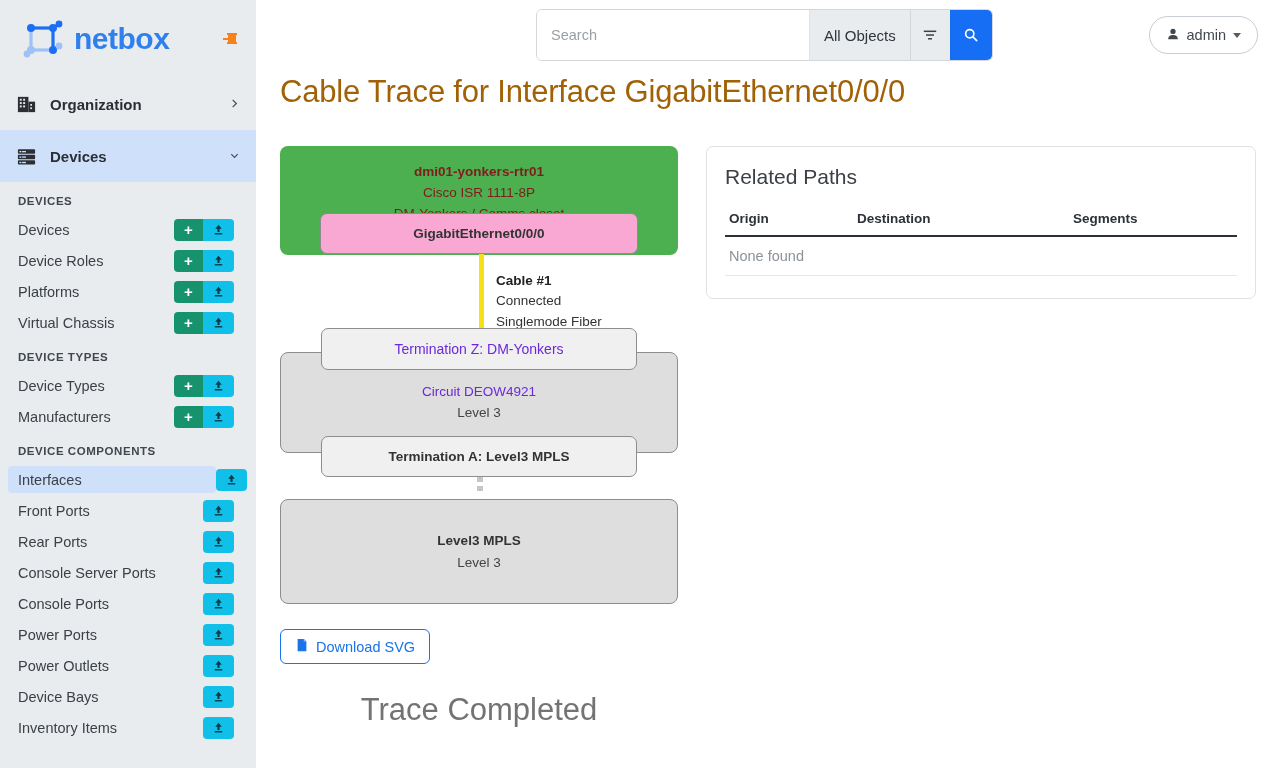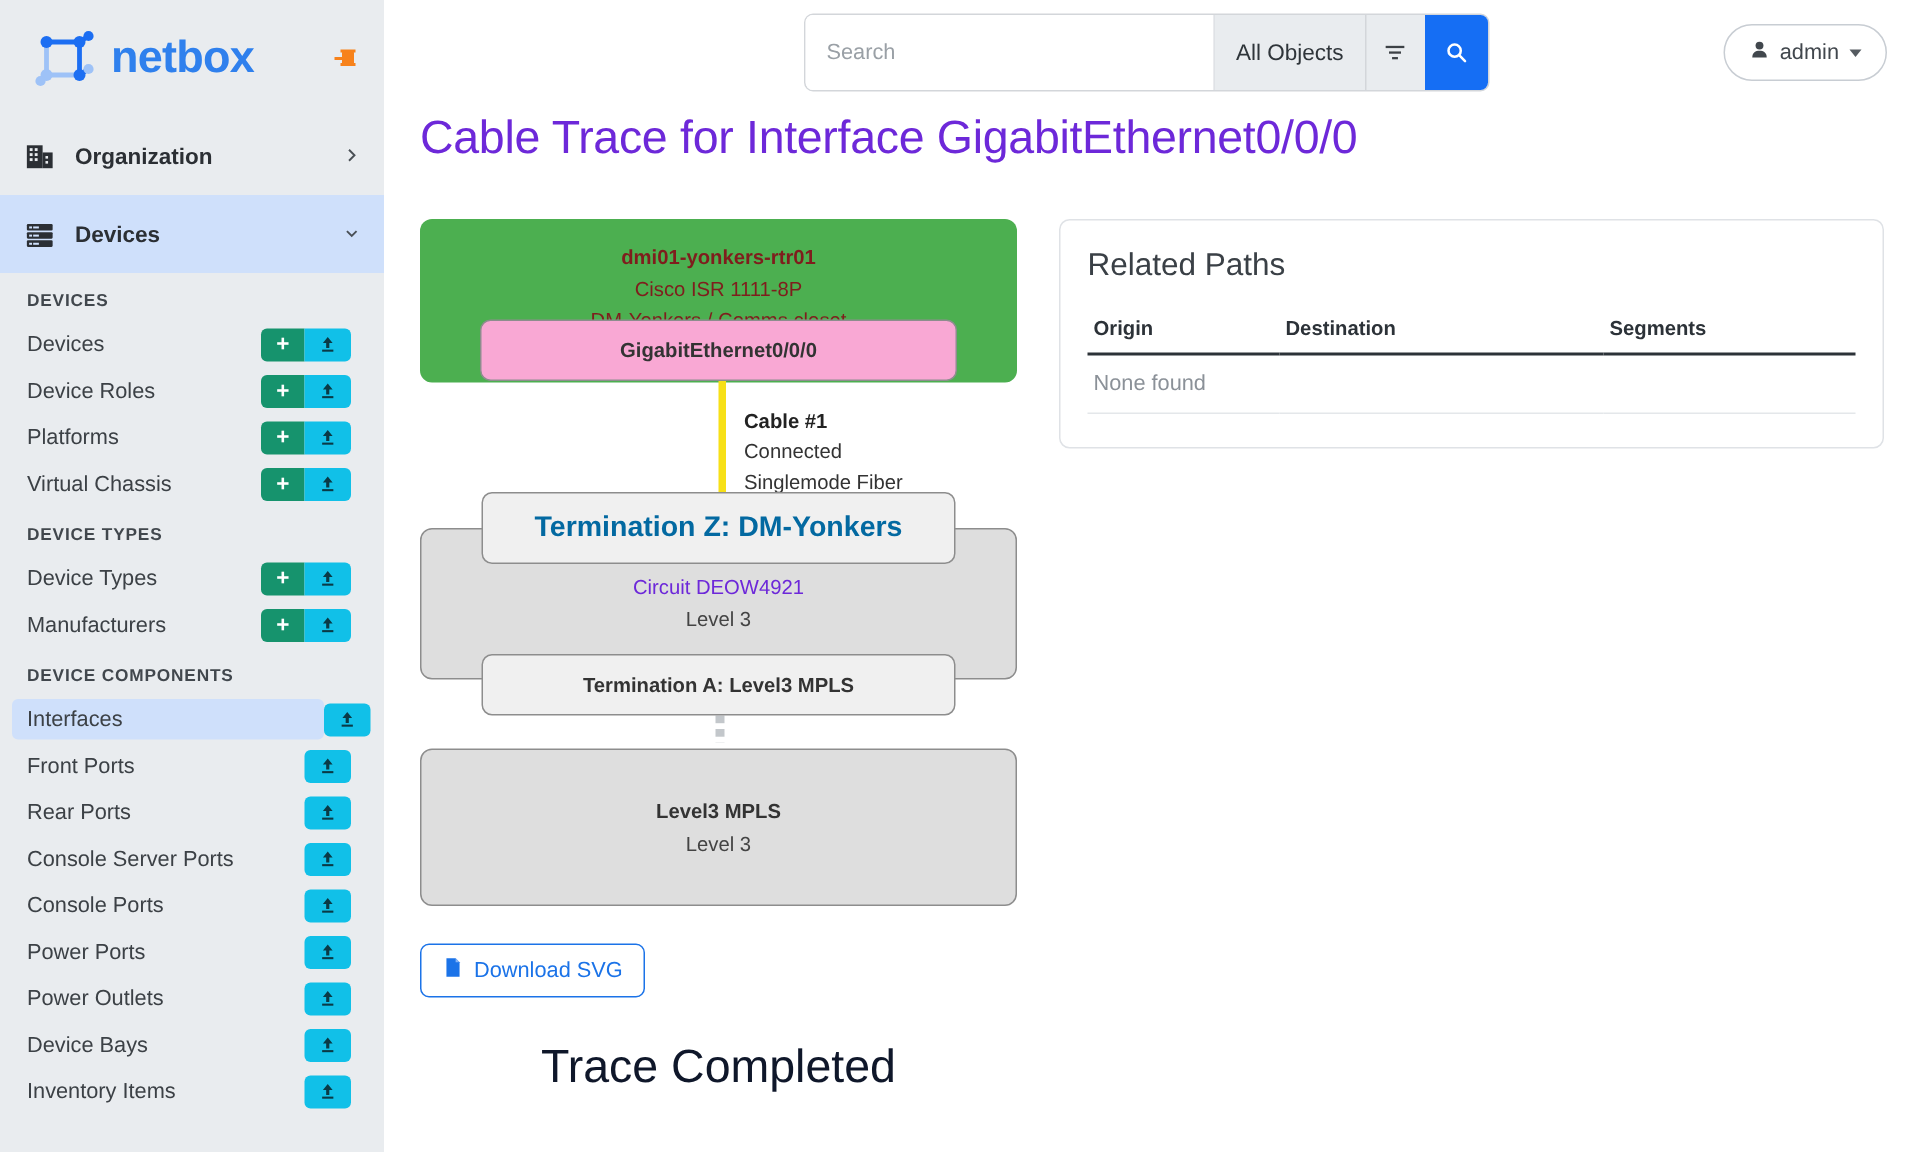--- a/index.html
+++ b/index.html
@@ -99,21 +99,21 @@
   }
   .user-btn {
     margin-left: auto; display: flex; align-items: center; gap: 7px;
     height: 38px; padding: 0 16px; border: 1px solid #c8cdd3;
     border-radius: 19px; cursor: pointer; background: #fff;
     font-size: 14.5px; color: #41474d;
   }
   .caret-down { width:0;height:0;border-left:4.5px solid transparent;border-right:4.5px solid transparent;border-top:5.5px solid #555b61; }
 
   .page-title {
-    font-size: 31px; font-weight: 400; color: #6d28d9;
+    font-size: 31px; font-weight: 400; color: #a16207;
     padding: 0 0 0 24px; margin-top: 4px; letter-spacing: -0.2px;
   }
 
   #content { display: flex; padding: 36px 24px 0 24px; gap: 26px; }
   #trace-col { width: 400px; flex: 0 0 400px; }
   #paths-col { flex: 1 1 auto; }
 
   
   .trace-stack { position: relative; width: 398px; }
   .node-device {
@@ -143,21 +143,21 @@
     background: #dedede; border: 1px solid #8d8d8d; border-radius: 8px;
     text-align: center; padding: 28px 10px; position: relative; z-index: 1;
     width: 398px;
   }
   .node-circuit .c-title { font-size: 13.5px; font-weight: 400; color: #6d28d9; line-height: 1.6; }
   .node-circuit .c-sub { font-size: 13.5px; color: #444; line-height: 1.6; }
   .term-over-top {
     position: absolute; top: -24px; left: 41px; width: 316px; z-index: 3;
     background: #f0f0f0; border: 1px solid #8d8d8d; border-radius: 7px;
     text-align: center; padding: 12px 10px;
-    font-size: 19px; font-weight: 700; color: #0369a1;
+    font-size: 14px; font-weight: 400; color: #6d28d9;
   }
   .term-over-bot {
     position: absolute; bottom: -24px; left: 41px; width: 316px; z-index: 3;
     background: #f0f0f0; border: 1px solid #8d8d8d; border-radius: 7px;
     text-align: center; padding: 12px 10px;
     font-size: 13.5px; font-weight: 700; color: #333;
   }
   .dotted-seg { height: 46px; position: relative; }
   .dotted-line {
     position: absolute; left: 197px; top: 6px; width: 6px; height: 36px;
@@ -172,21 +172,21 @@
   .node-provider .p-sub { font-size: 13.5px; color: #444; line-height: 1.6; }
 
   .dl-wrap { margin-top: 25px; }
   .dl-btn {
     display: inline-flex; align-items: center; gap: 7px;
     border: 1px solid #1b73e8; border-radius: 6px;
     padding: 8px 14px; color: #1b73e8; font-size: 14.5px;
     background: #fff; cursor: pointer;
   }
   .trace-done {
-    text-align: center; color: #0f172a; font-size: 31px;
+    text-align: center; color: #737373; font-size: 31px;
     font-weight: 400; margin-top: 28px;
   }
 
   
   .card {
     border: 1px solid #dfe2e6; border-radius: 7px; background: #fff;
     padding: 18px 18px 22px 18px;
   }
   .card-title { font-size: 21px; font-weight: 400; color: #3a4046; margin-bottom: 18px; }
   table.paths { width: 100%; border-collapse: collapse; }

